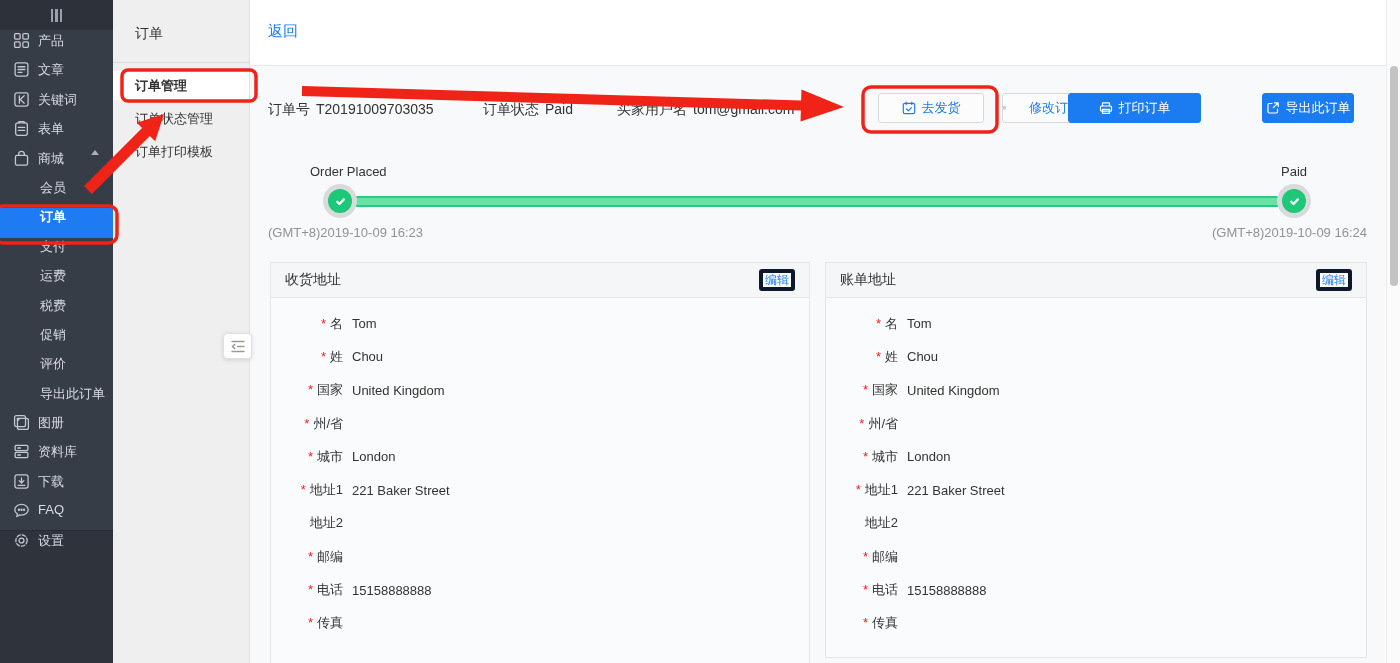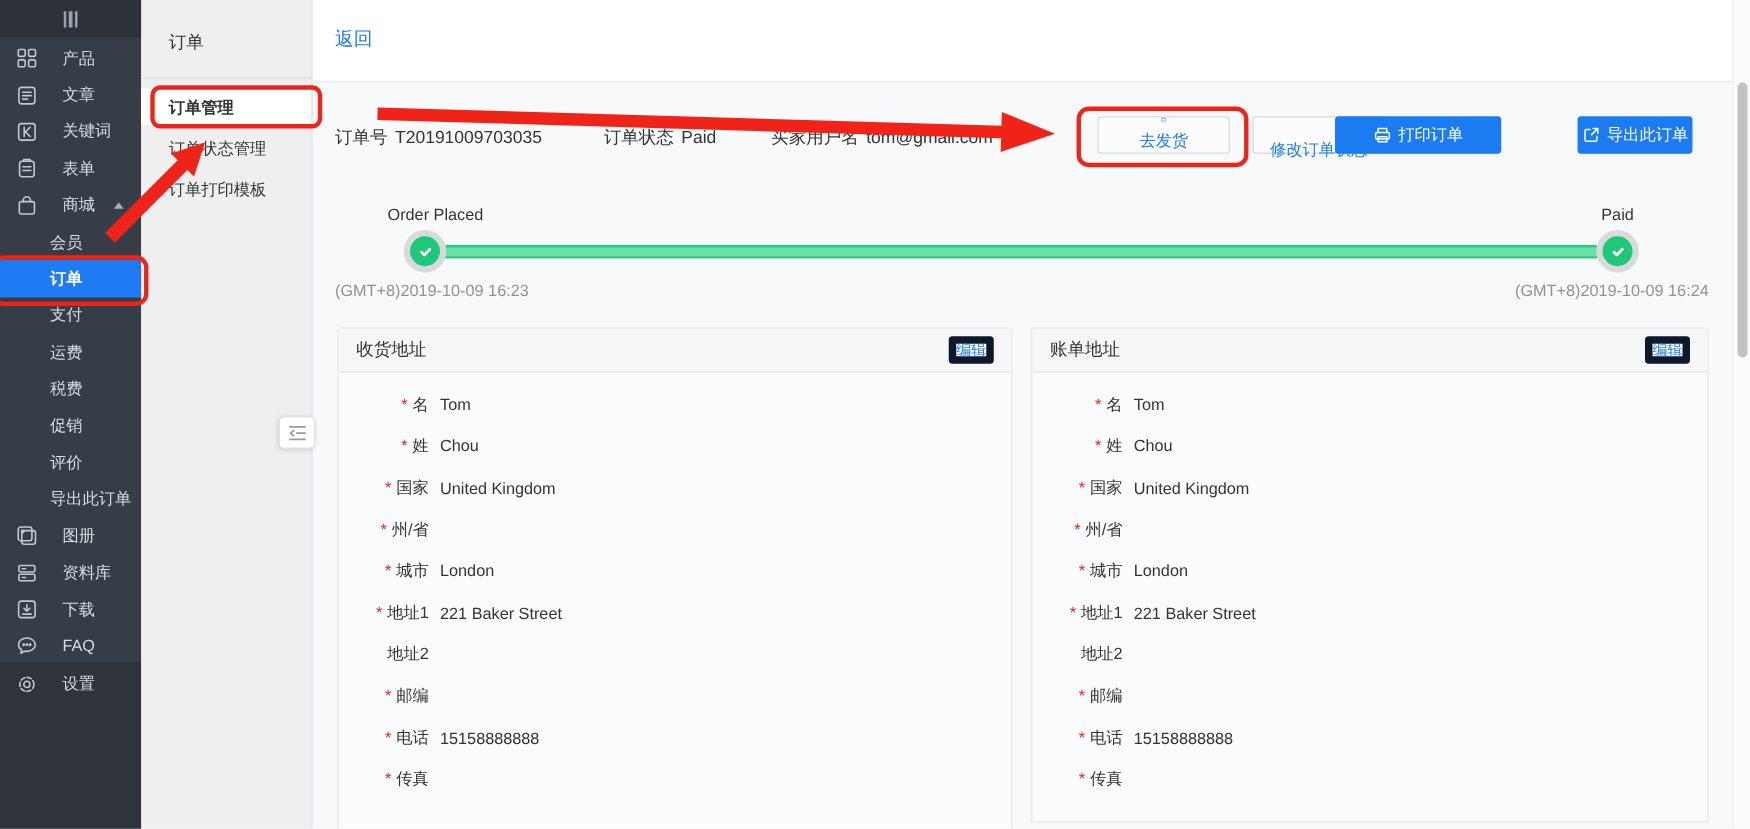--- a/index.html
+++ b/index.html
@@ -11,22 +11,22 @@
   }
   svg { display:block; }
 
   
   .sidebar { position:absolute; left:0; top:0; width:113px; height:663px; background:#373d46; z-index:2; }
   .sidebar-top { position:absolute; left:0; top:0; right:0; height:30px; background:#2c313a;
     display:flex; align-items:center; justify-content:center; }
   .hbars { display:flex; gap:2px; }
   .hbars i { display:block; width:2.5px; height:13px; background:#9aa1ab; }
   .nav { position:absolute; top:32px; left:0; right:0; }
-  .nav-item { height:29.4px; display:flex; align-items:center; padding-left:13px;
-    color:#d7dbe2; font-size:13px; cursor:pointer;gap:12px; }
+  .nav-item { height:29.4px; display:flex; padding-left:13px;
+    color:#d7dbe2; font-size:13px; cursor:pointer; }
   .nav-item .ic { width:17px; height:17px; margin-right:8px; flex:0 0 17px; }
   .nav-item .ic svg { width:17px; height:17px; stroke:#c3c8d1; fill:none; stroke-width:1.2; stroke-linecap:round; stroke-linejoin:round; }
   .nav-item.sub { padding-left:40px; }
   .nav-item.active { background:#1f7bf4; color:#fff; font-weight:bold; }
   .chev-up { margin-left:auto; margin-right:14px; width:0; height:0;
     border-left:4.5px solid transparent; border-right:4.5px solid transparent; border-bottom:5.5px solid #aab0b9; }
   .sidebar-divider { position:absolute; left:0; right:0; top:530px; height:1px; background:#262b32; }
   .sidebar-bottom { position:absolute; left:0; right:0; top:531px; bottom:0; background:#2f343c; }
   .sidebar-bottom .nav-item { height:30px; margin-top:1px; }
 
@@ -50,21 +50,21 @@
 
   
   .info-text { position:absolute; top:101px; font-size:14px; color:#333; white-space:nowrap; z-index:1; }
   .info-text .lbl { margin-right:6px; }
   #order-no { left:268px; }
   #order-status { left:483px; }
   #buyer { left:617px; }
 
   .btn { position:absolute; top:93px; height:30px; display:flex; align-items:center; justify-content:center;
     gap:6px; border-radius:3px; font-size:13px; cursor:pointer; white-space:nowrap; z-index:1; }
-  .btn.ghost { background:#fcfcfc; border:1px solid #d9d9d9; color:#1b7cf2;flex-direction:column; }
+  .btn.ghost { background:#fcfcfc; border:1px solid #d9d9d9; color:#1b7cf2; }
   .btn.primary { background:#1b7cf2; border:1px solid #1b7cf2; color:#fff; }
   .btn svg { width:14px; height:14px; fill:none; stroke-width:1.2; stroke-linecap:round; stroke-linejoin:round; }
   .btn.ghost svg { stroke:#1b7cf2; }
   .btn.primary svg { stroke:#fff; }
   #btn-ship   { left:878px;  width:106px; }
   #btn-modify { left:1002px; width:106px;gap:23px; }
   #btn-print  { left:1068px; width:133px; }
   #btn-export { left:1262px; width:92px; }
 
   
@@ -83,21 +83,21 @@
   #ts-0 { left:268px; }
   #ts-1 { right:33px; }
 
   
   .panel { position:absolute; background:#fafbfc; border:1px solid #e4e6ea; z-index:1; }
   #panel-shipping { left:270px; top:262px; width:540px; height:402px; }
   #panel-billing  { left:825px; top:262px; width:542px; height:396px; }
   .panel-head { height:35px; border-bottom:1px solid #e4e6ea; background:#f4f6f8;
     display:flex; align-items:center; padding:0 14px;justify-content:space-between; }
   .panel-title { font-size:14px; color:#333; }
-  .edit-btn { margin-left:auto; width:36px; height:22px; background:#fff; border:6px solid #0f172a;
+  .edit-btn { margin-left:auto; width:36px; height:22px; background:#fff; border:4px solid #0f172a;
     border-radius:3px; color:#1b7cf2; font-size:12px; display:flex; align-items:center; justify-content:center; cursor:pointer; }
   .panel-body { padding-top:9px; }
   .frow { height:33.3px; display:flex; align-items:center; font-size:13px; color:#333; }
   .flabel { width:72px; text-align:right; white-space:nowrap; }
   .req { color:#f11d1d; margin-right:4px; }
   .fvalue { margin-left:9px; white-space:nowrap; }
 
   
   .scroll-track { position:absolute; left:1386px; top:0; width:14px; height:663px; background:#fbfbfb;
     border-left:1px solid #ededed; z-index:4; }

